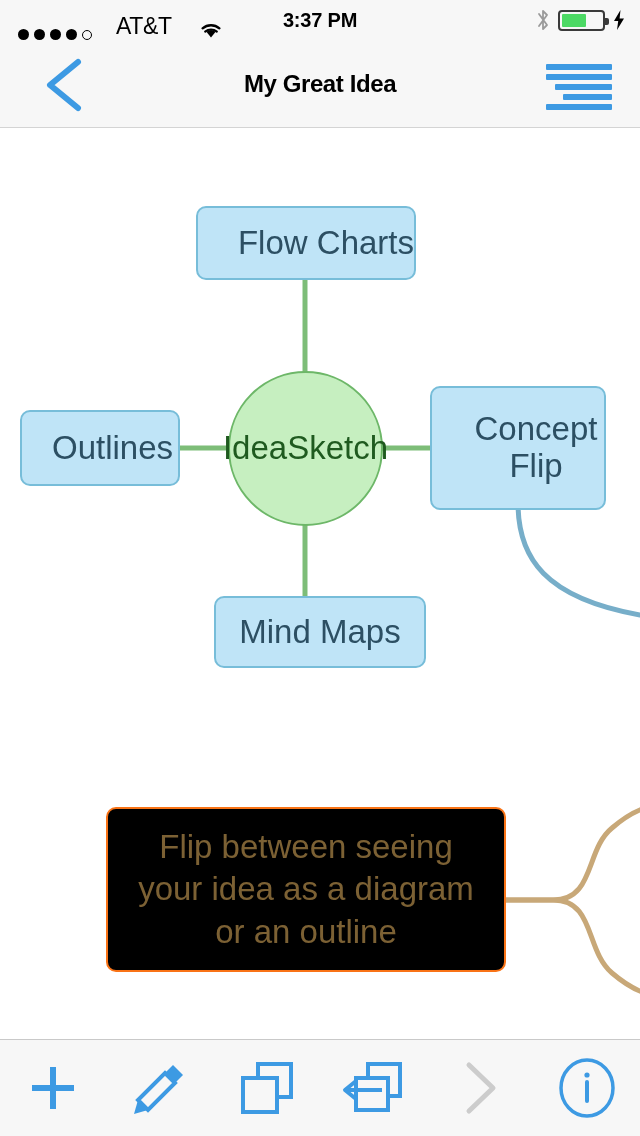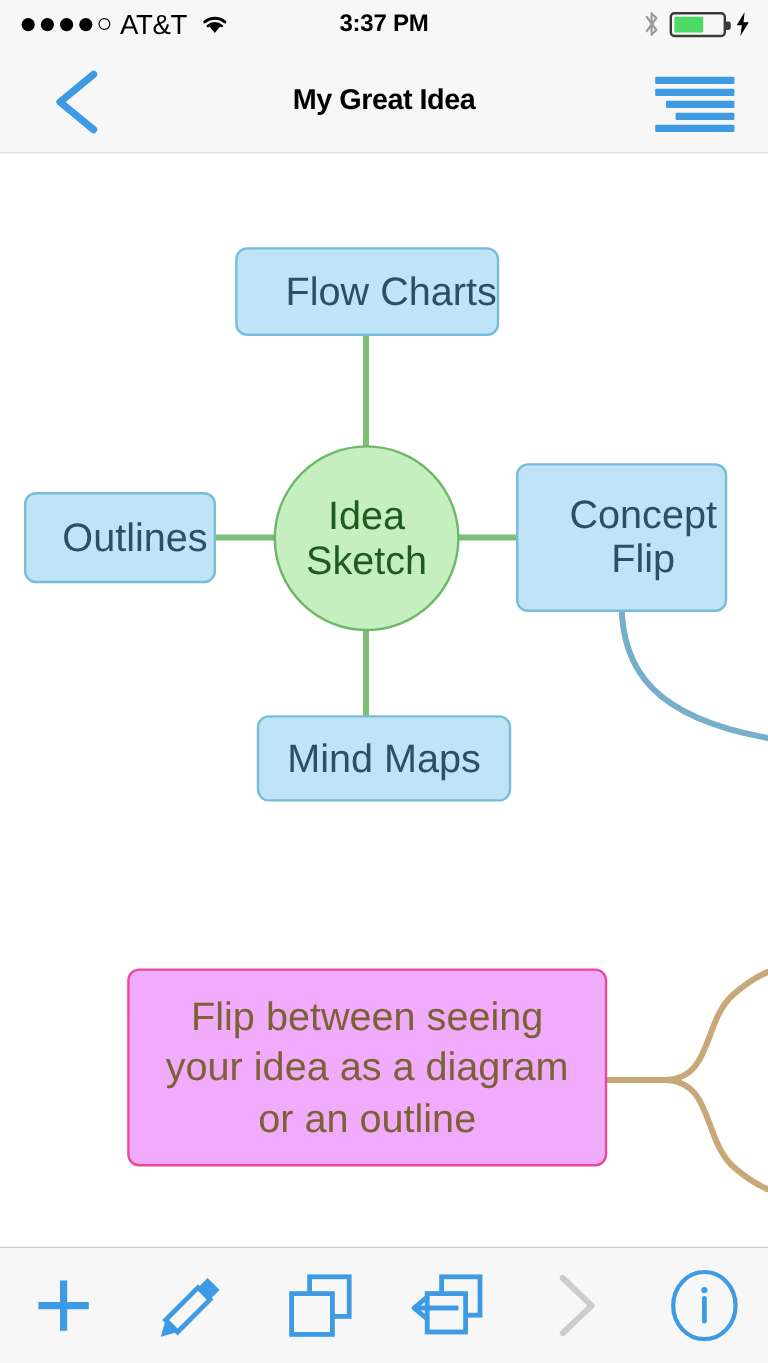--- a/index.html
+++ b/index.html
@@ -28,22 +28,22 @@
     width: 640px; height: 40px;
     background: #f7f7f7;
     display: flex;
     align-items: center;
   }
   .sb-left {
     position: absolute;
     left: 18px; top: 0;
     height: 40px;
     display: flex;
-    align-items: center;
-    gap: 8px;
+    align-items: flex-end;
+    gap: 24px;
   }
   .dots { display: flex; align-items: center; gap: 5px; }
   .dot {
     width: 11px; height: 11px;
     border-radius: 50%;
     background: #000;
   }
   .dot.empty {
     background: transparent;
     border: 1.5px solid #000;
@@ -173,22 +173,22 @@
     font-size: 33px;
   }
   .node.center {
     background: #c6efc0;
     border: 2px solid #6db768;
     color: #1f5a1f;
     font-size: 33px;
     border-radius: 50%;
   }
   .node.note {
-    background: #f0abfc;
-    border: 2px solid #ec4899;
+    background: #000000;
+    border: 2px solid #f97316;
     color: #7c6134;
     font-size: 33px;
     border-radius: 10px;
     line-height: 1.28;
   }
 
   
   .toolbar {
     position: absolute;
     left: 0; bottom: 0;
@@ -288,21 +288,21 @@
 
     <div class="node blue" style="left:430px; top:258px; width:176px; height:124px; flex-direction:column;padding-left:36px;">
       <span>Concept</span>
       <span>Flip</span>
     </div>
 
     <div class="node blue" style="left:200px; top:468px; width:212px; height:72px;margin-left:14px;">
       <span>Mind Maps</span>
     </div>
 
-    <div class="node center" style="left:228px; top:243px; width:155px; height:155px; flex-direction:column;">
+    <div class="node center" style="left:228px; top:243px; width:155px; height:155px; ">
       <span>Idea</span>
       <span>Sketch</span>
     </div>
 
     <div class="node note" style="left:106px; top:679px; width:400px; height:165px; flex-direction:column;">
       <span>Flip between seeing</span>
       <span>your idea as a diagram</span>
       <span>or an outline</span>
     </div>
 

